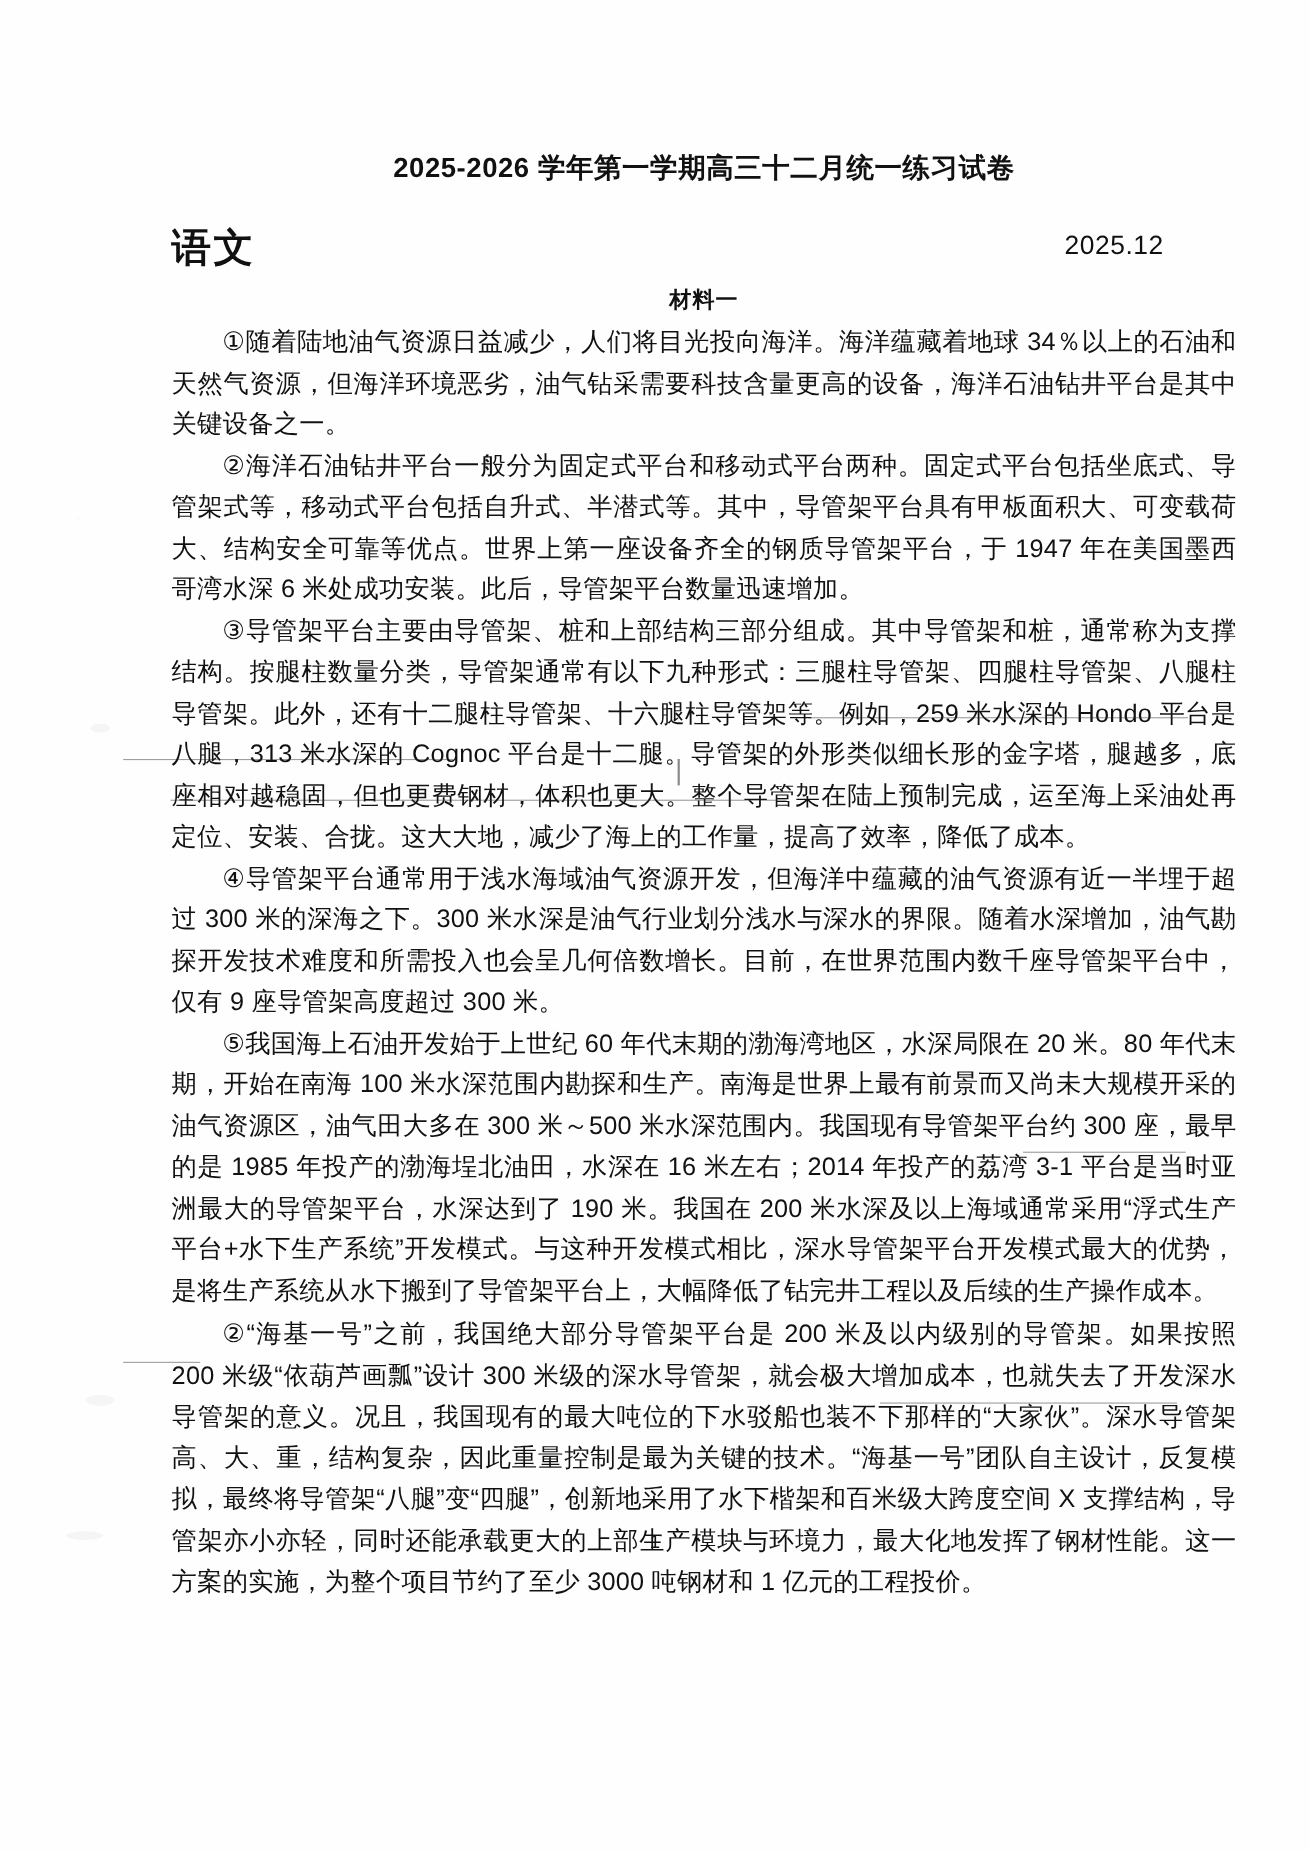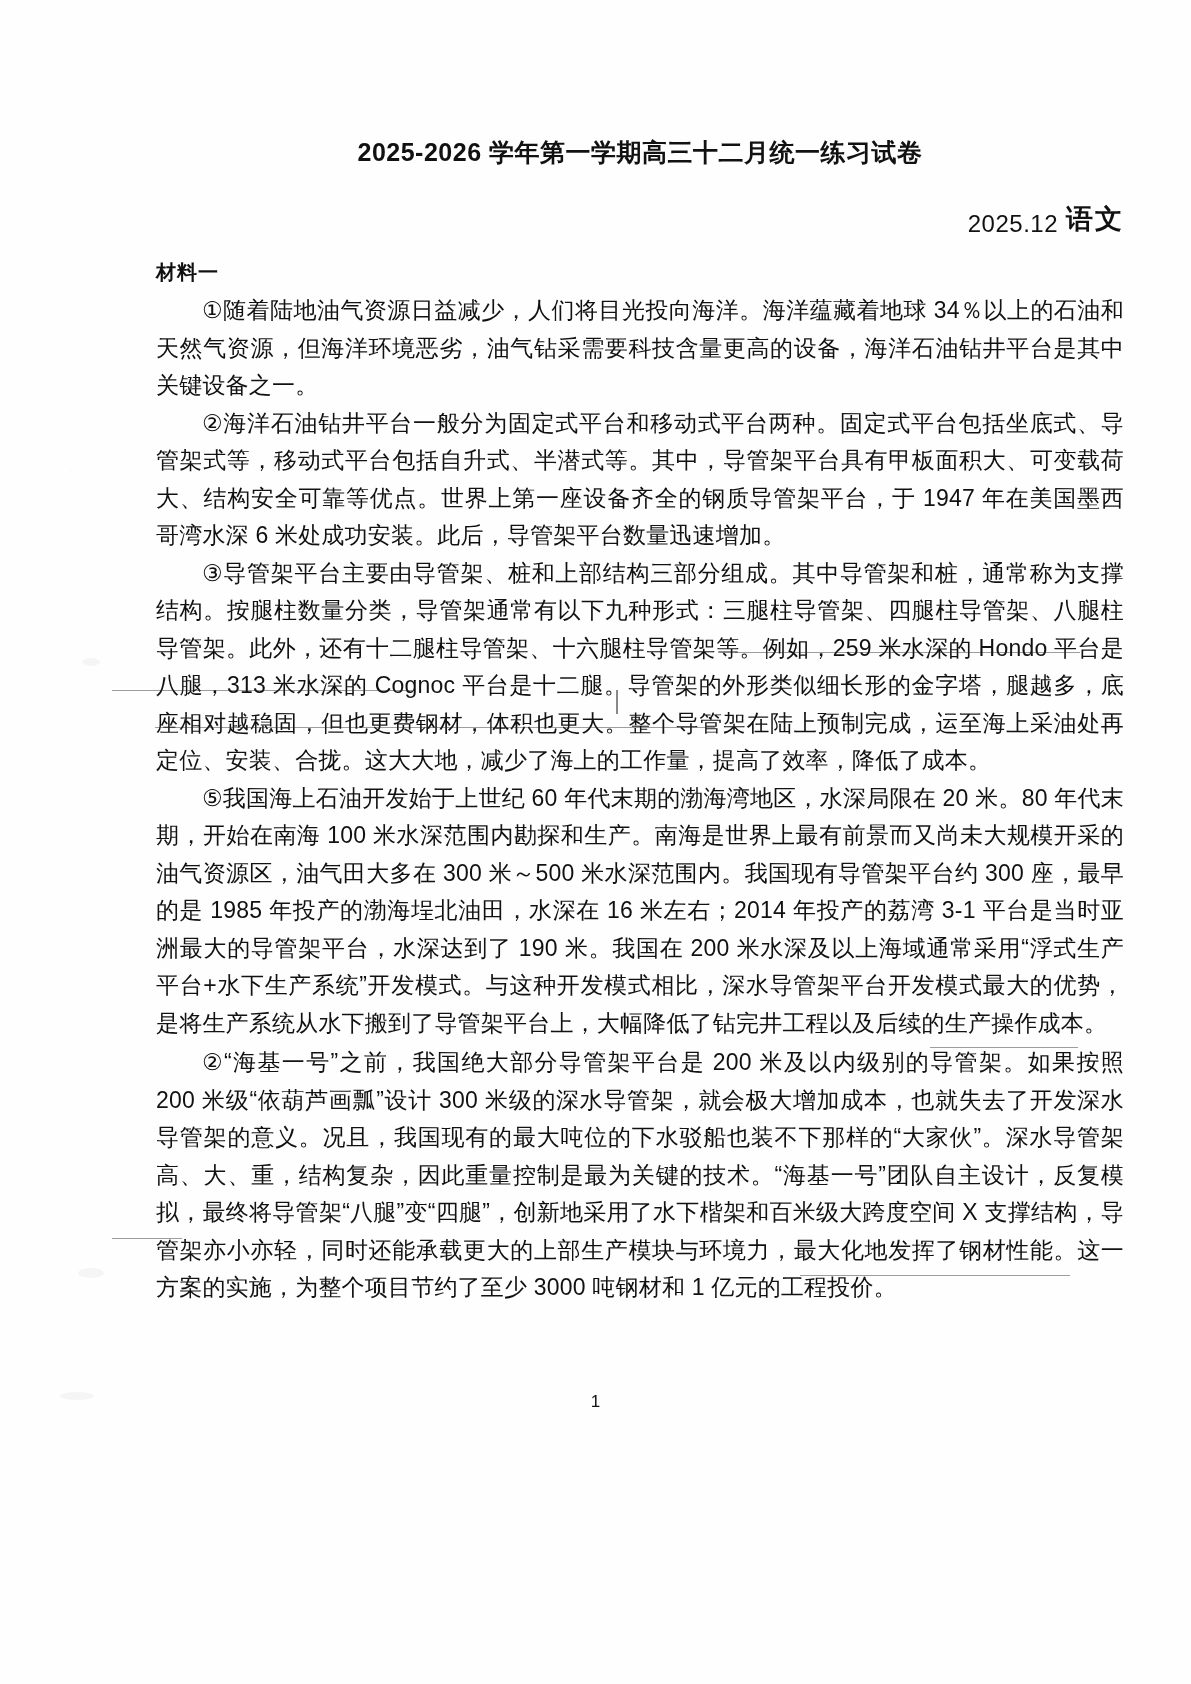--- a/index.html
+++ b/index.html
@@ -49,22 +49,22 @@
     letter-spacing: .5px;
     margin-top: 136px;
     font-family: "Liberation Sans", "DejaVu Sans", sans-serif;
   }
   .subject-row {
     position: relative;
     margin-top: 32px;
     height: 40px;
   }
   .subject {
-    text-align: right;
-    font-size: 27px;
+    text-align: left;
+    font-size: 36px;
     font-weight: 700;
     font-family: "Liberation Sans", "DejaVu Sans", sans-serif;
     letter-spacing: 2px;
   }
   .exam-date {
     position: absolute;
     right: 66px;
     top: 9px;
     font-size: 24px;
     font-family: "Liberation Sans", "DejaVu Sans", sans-serif;
@@ -73,21 +73,21 @@
 
   .section-head {
     margin-top: 26px;
     font-size: 20px;
     font-weight: 700;
     font-family: "Liberation Sans", "DejaVu Sans", sans-serif;
     letter-spacing: .3px;
   }
 
   .material-head {
-    text-align: left;
+    text-align: center;
     font-size: 20px;
     font-weight: 700;
     font-family: "Liberation Sans", "DejaVu Sans", sans-serif;
     margin-top: 18px;
     margin-bottom: 6px;
     letter-spacing: 1px;
   }
   .material-head.tight { margin-top: 4px; }
 
   p.para {
@@ -151,20 +151,21 @@
       <div class="exam-date">2025.12</div>
     </div>
 
 
     <div class="material-head">材料一</div>
 
     <div class="block">
       <p class="para">①随着陆地油气资源日益减少，人们将目光投向海洋。海洋蕴藏着地球 34％以上的石油和天然气资源，但海洋环境恶劣，油气钻采需要科技含量更高的设备，海洋石油钻井平台是其中关键设备之一。</p>
       <p class="para">②海洋石油钻井平台一般分为固定式平台和移动式平台两种。固定式平台包括坐底式、导管架式等，移动式平台包括自升式、半潜式等。其中，导管架平台具有甲板面积大、可变载荷大、结构安全可靠等优点。世界上第一座设备齐全的钢质导管架平台，于 1947 年在美国墨西哥湾水深 6 米处成功安装。此后，导管架平台数量迅速增加。</p>
       <p class="para">③导管架平台主要由导管架、桩和上部结构三部分组成。其中导管架和桩，通常称为支撑结构。按腿柱数量分类，导管架通常有以下九种形式：三腿柱导管架、四腿柱导管架、八腿柱导管架。此外，还有十二腿柱导管架、十六腿柱导管架等。例如，259 米水深的 Hondo 平台是八腿，313 米水深的 Cognoc 平台是十二腿。导管架的外形类似细长形的金字塔，腿越多，底座相对越稳固，但也更费钢材，体积也更大。整个导管架在陆上预制完成，运至海上采油处再定位、安装、合拢。这大大地，减少了海上的工作量，提高了效率，降低了成本。</p>
+      <p class="para">④导管架平台通常用于浅水海域油气资源开发，但海洋中蕴藏的油气资源有近一半埋于超过 300 米的深海之下。300 米水深是油气行业划分浅水与深水的界限。随着水深增加，油气勘探开发技术难度和所需投入也会呈几何倍数增长。目前，在世界范围内数千座导管架平台中，仅有 9 座导管架高度超过 300 米。</p>
       <p class="para">⑤我国海上石油开发始于上世纪 60 年代末期的渤海湾地区，水深局限在 20 米。80 年代末期，开始在南海 100 米水深范围内勘探和生产。南海是世界上最有前景而又尚未大规模开采的油气资源区，油气田大多在 300 米～500 米水深范围内。我国现有导管架平台约 300 座，最早的是 1985 年投产的渤海埕北油田，水深在 16 米左右；2014 年投产的荔湾 3-1 平台是当时亚洲最大的导管架平台，水深达到了 190 米。我国在 200 米水深及以上海域通常采用“浮式生产平台+水下生产系统”开发模式。与这种开发模式相比，深水导管架平台开发模式最大的优势，是将生产系统从水下搬到了导管架平台上，大幅降低了钻完井工程以及后续的生产操作成本。</p>
     </div>
 
 
     <div class="block">
       <p class="para">②“海基一号”之前，我国绝大部分导管架平台是 200 米及以内级别的导管架。如果按照 200 米级“依葫芦画瓢”设计 300 米级的深水导管架，就会极大增加成本，也就失去了开发深水导管架的意义。况且，我国现有的最大吨位的下水驳船也装不下那样的“大家伙”。深水导管架高、大、重，结构复杂，因此重量控制是最为关键的技术。“海基一号”团队自主设计，反复模拟，最终将导管架“八腿”变“四腿”，创新地采用了水下楷架和百米级大跨度空间 X 支撑结构，导管架亦小亦轻，同时还能承载更大的上部生产模块与环境力，最大化地发挥了钢材性能。这一方案的实施，为整个项目节约了至少 3000 吨钢材和 1 亿元的工程投价。</p>
     </div>
 
   </div>
 

